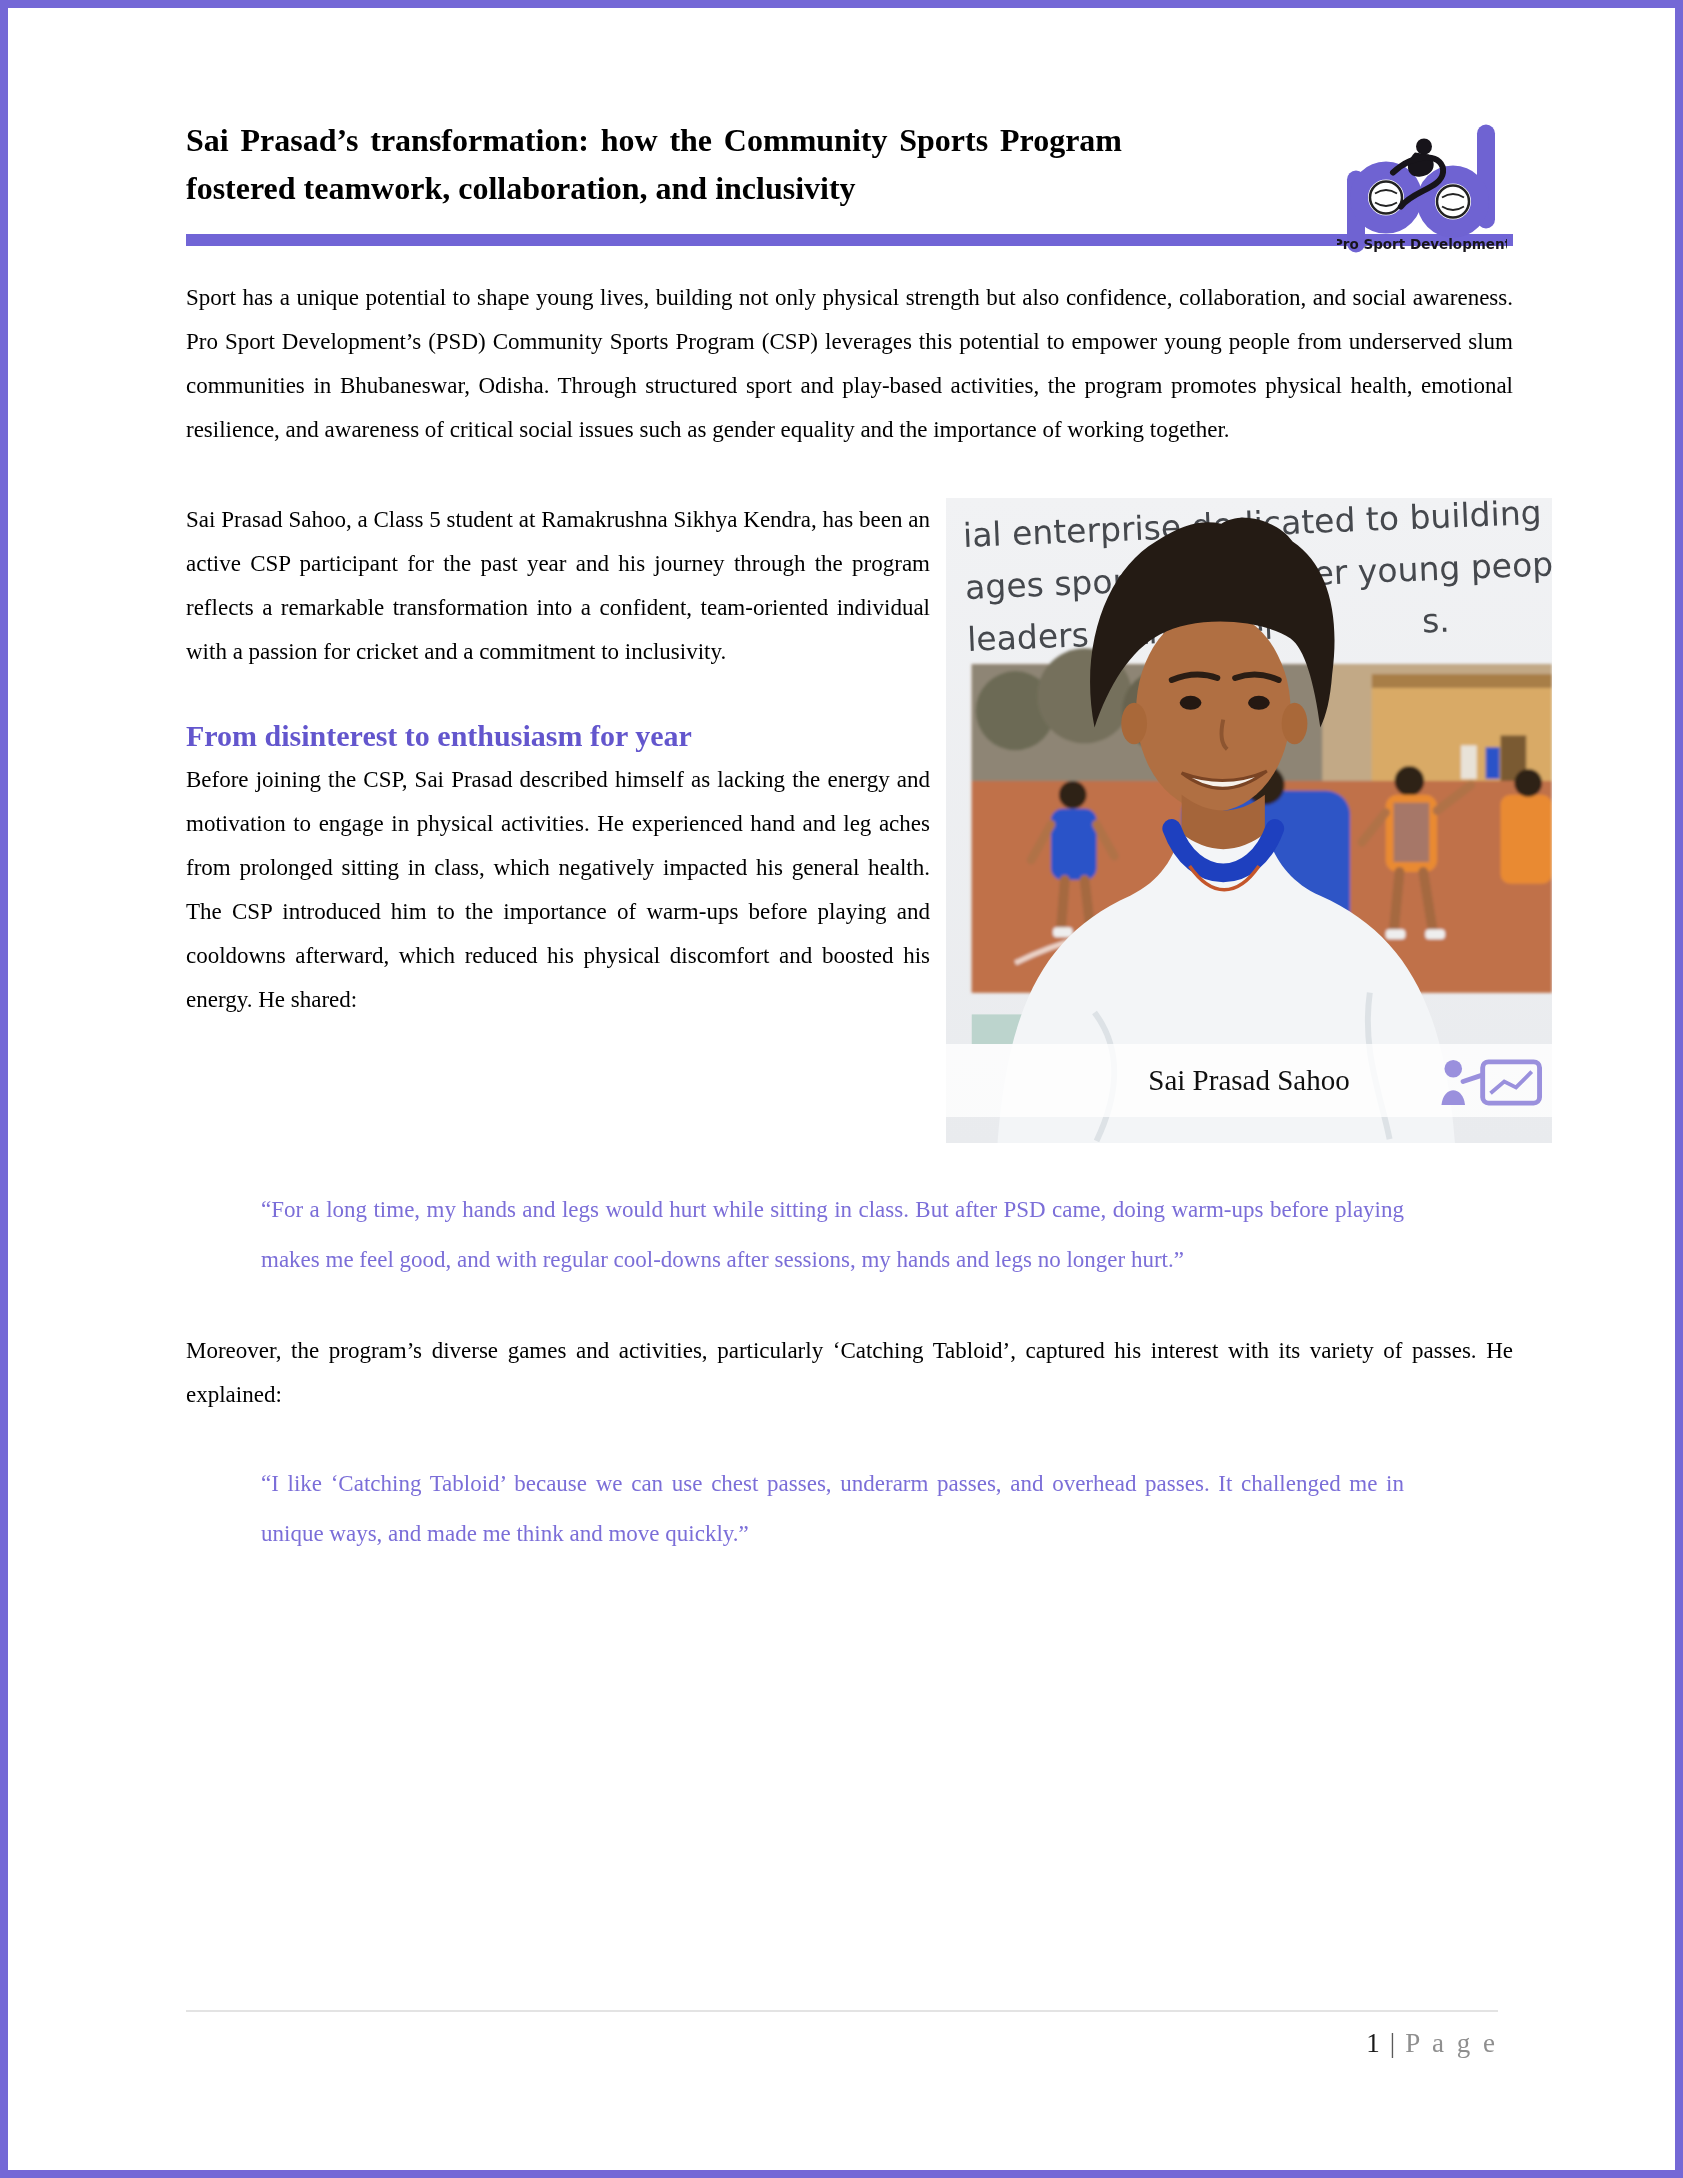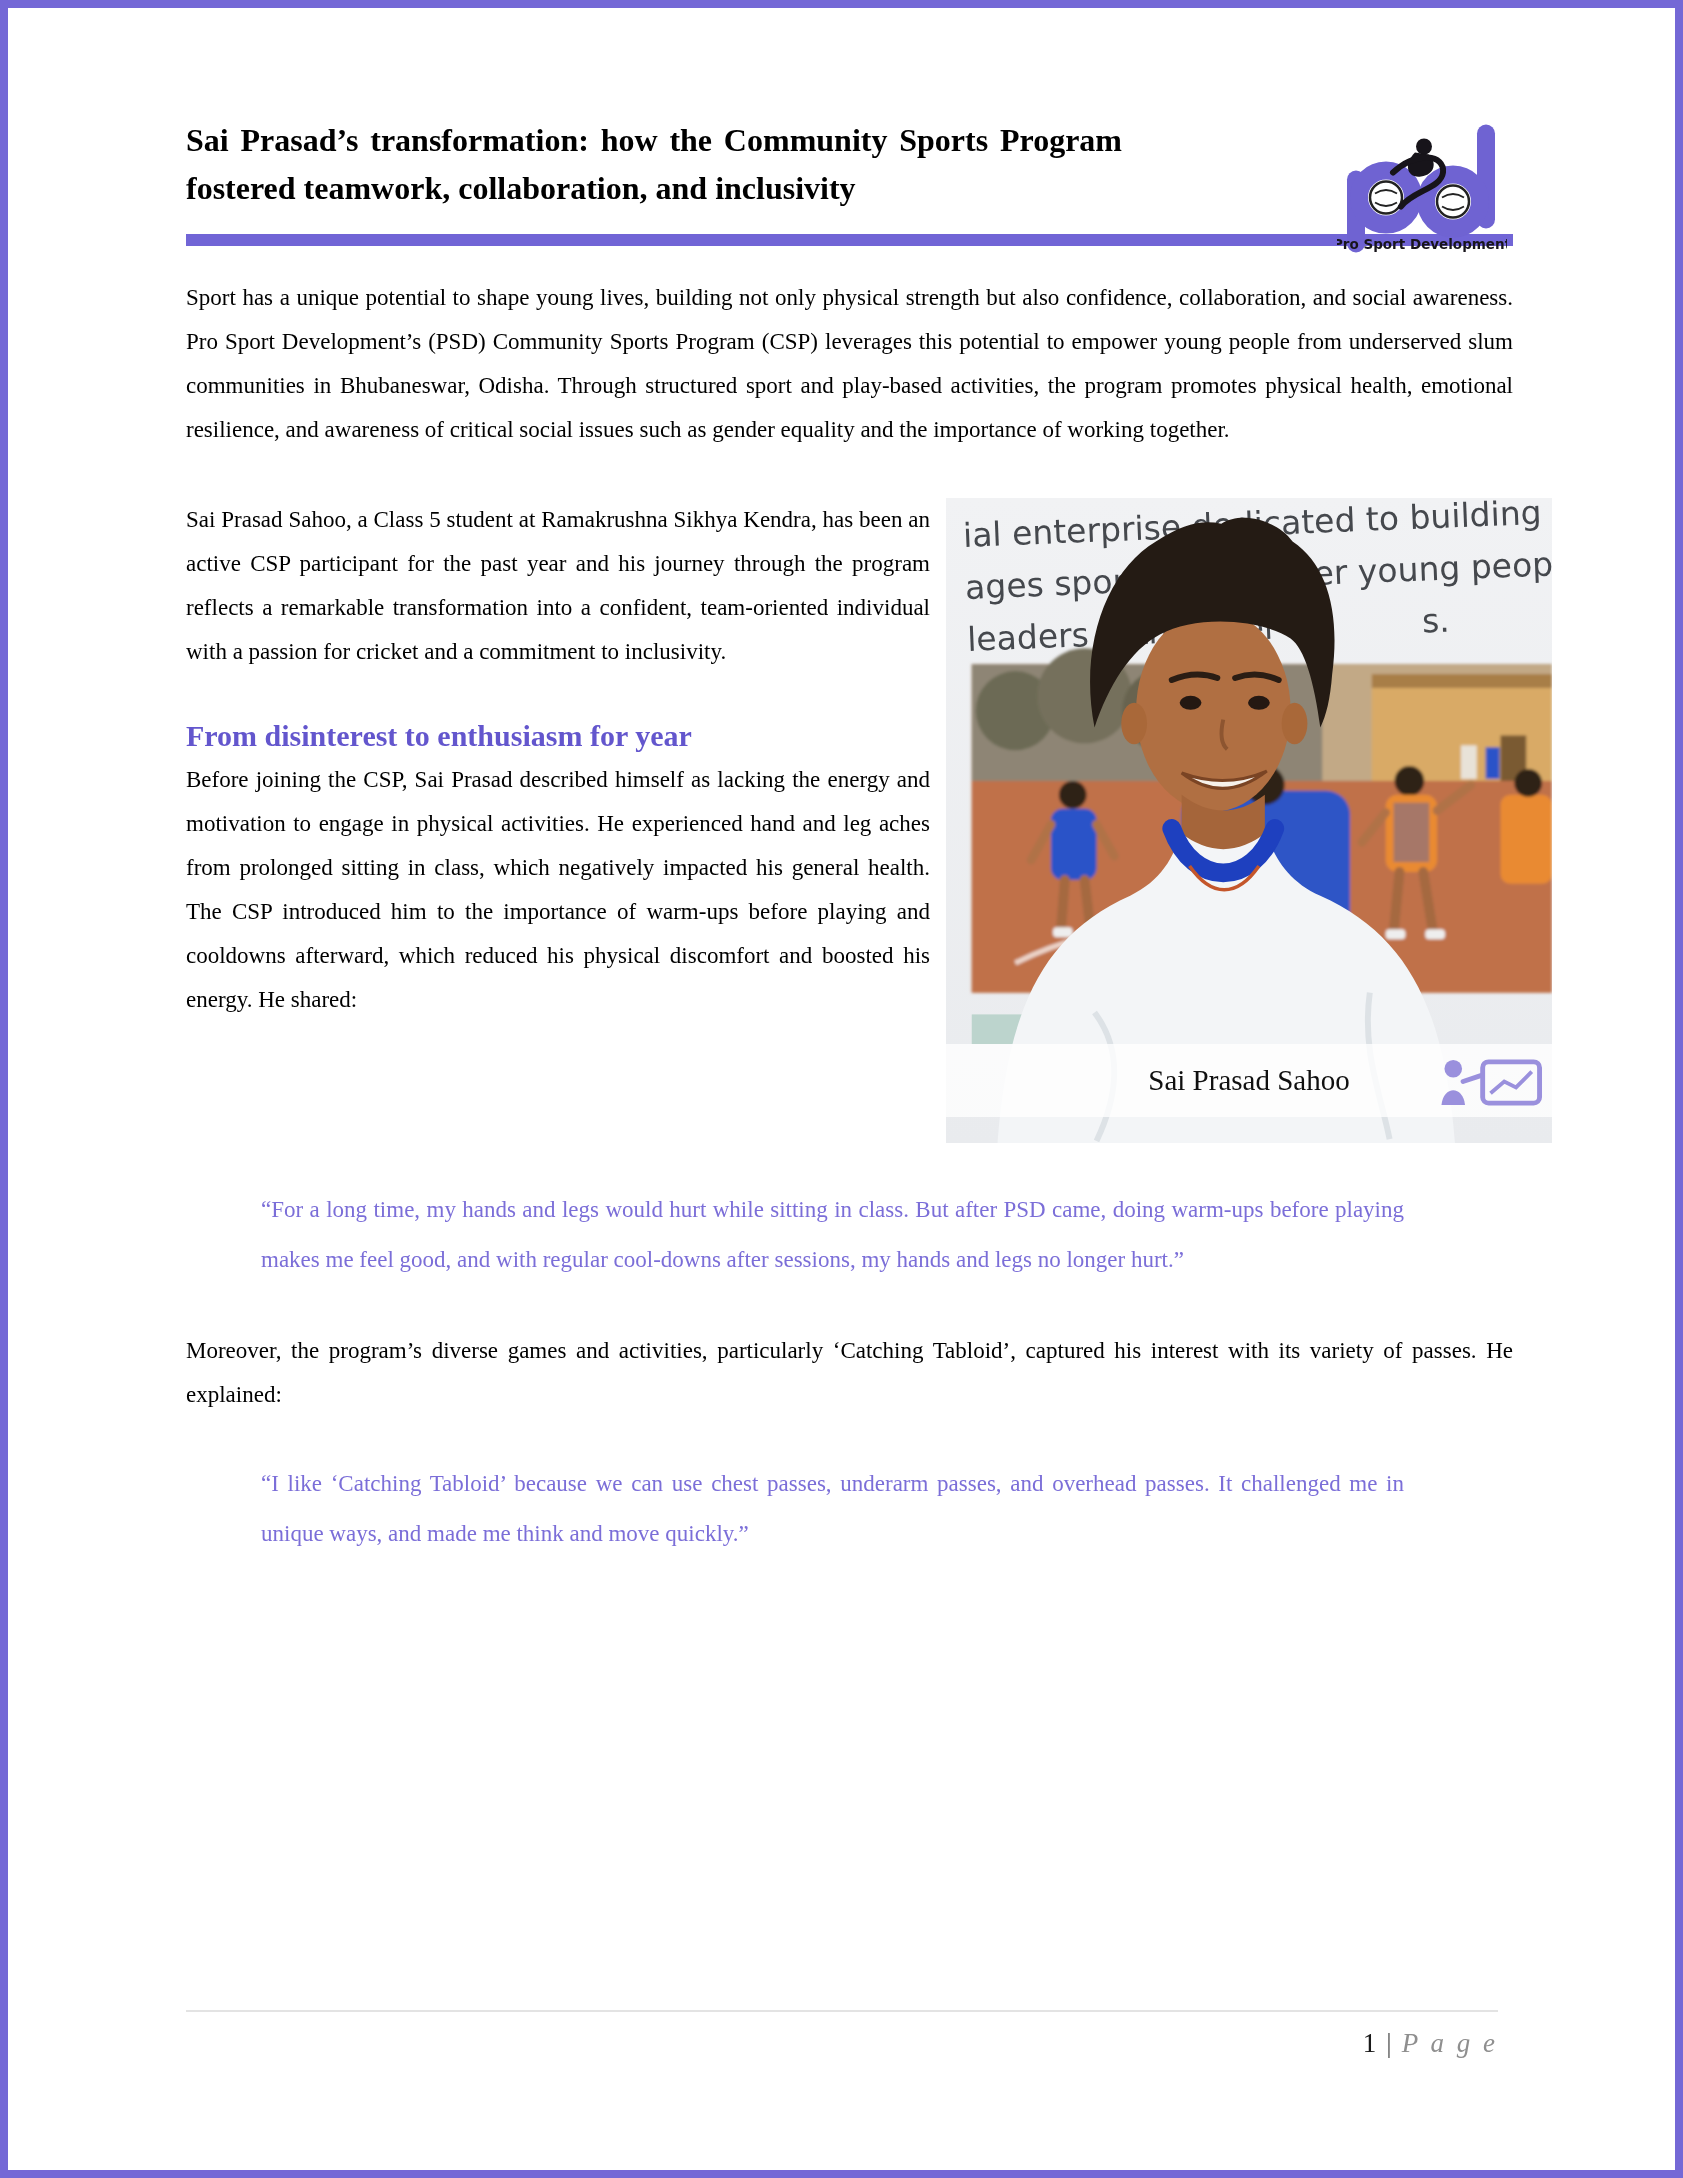--- a/index.html
+++ b/index.html
@@ -28,21 +28,21 @@
   .caption-band{position:absolute;left:0;right:0;top:546px;height:73px;z-index:3;
                 background:rgba(255,255,255,0.78);display:flex;align-items:center;justify-content:center;
                 font-size:29px;color:#101010;}
   .band-icons{position:absolute;right:6px;top:12px;width:109px;height:51px;opacity:.85;}
   .quote{margin:42px 109px 0 75px;font-size:23px;line-height:50px;text-align:justify;color:#7b6ed8;}
   .p-moreover{margin-top:44px;}
   .footer{position:absolute;left:178px;top:2002px;width:1312px;border-top:2px solid #e3e3e3;
           padding-top:16px;text-align:right;font-size:27px;color:#8f8f8f;}
   .footer .num{color:#1a1a1a;margin-right:10px;}
   .footer .sep{color:#5a5a5a;margin-right:10px;}
-  .footer .word{letter-spacing:3px;font-style:italic;}
+  .footer .word{letter-spacing:3px;}
 </style>
 </head>
 <body>
 
 <div class="page">
   <div class="content">
 
     <div class="header">
       <div class="title">Sai Prasad’s transformation: how the Community Sports Program fostered teamwork, collaboration, and inclusivity</div>
       <div class="logo" aria-label="psd">

